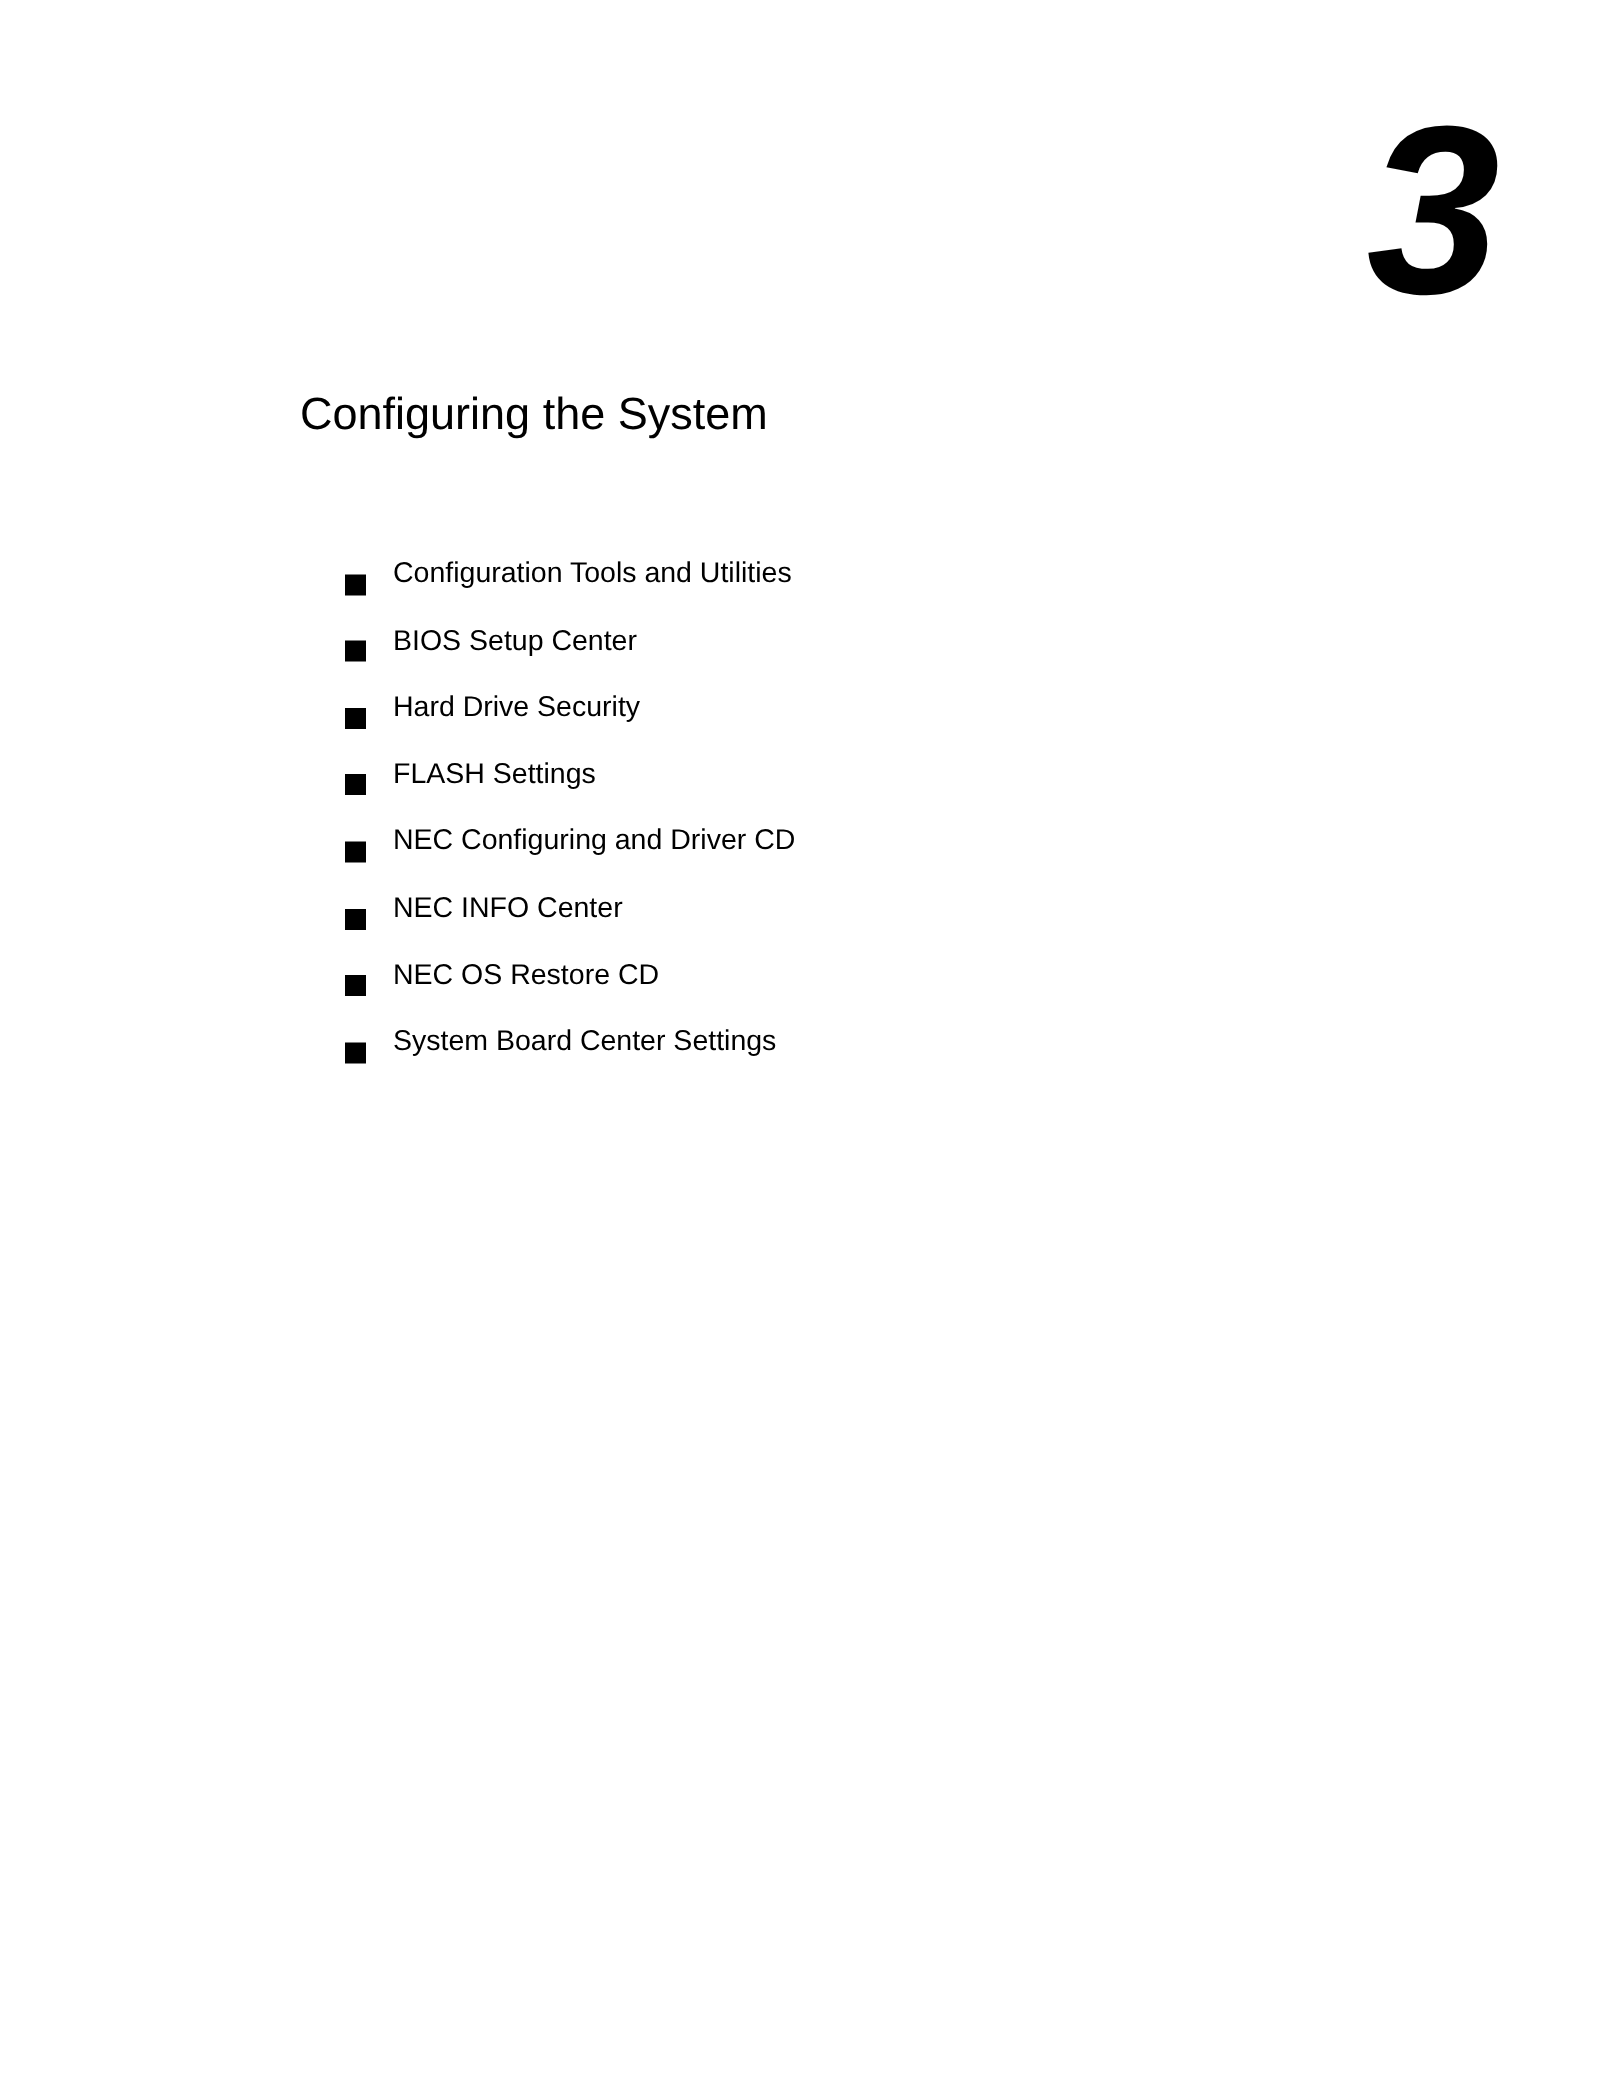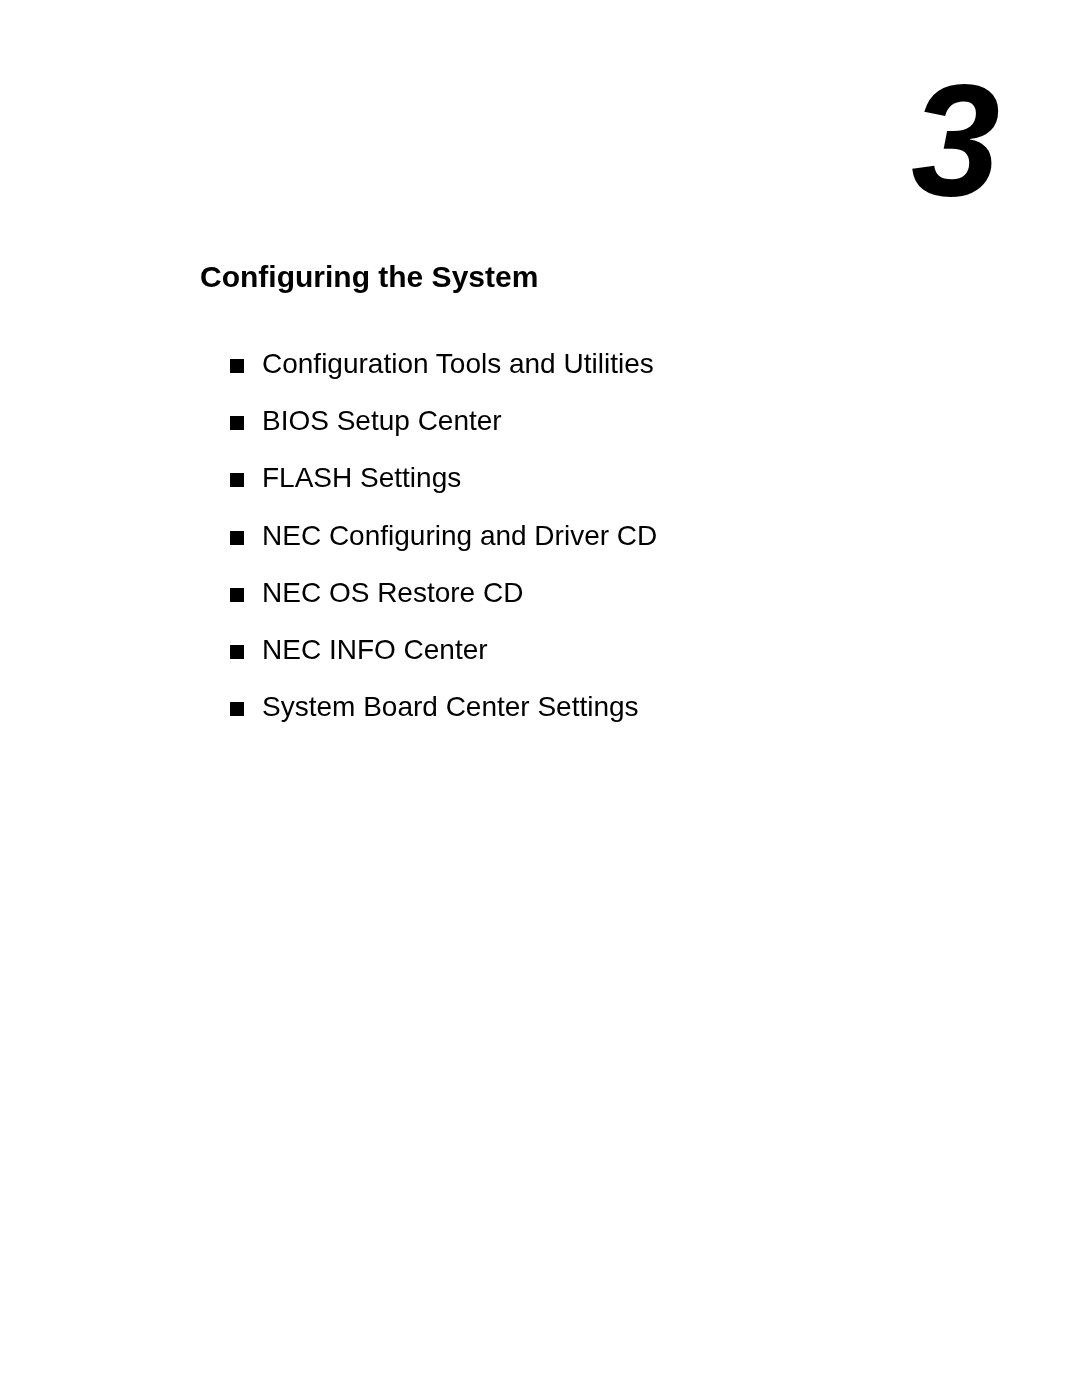--- a/index.html
+++ b/index.html
@@ -31,37 +31,37 @@
       font-style: italic;
       text-align: right;
       line-height: 1;
       margin-bottom: 40px;
       color: #000000;
       font-family: Arial, Helvetica, sans-serif;
     }
 
     .chapter-title {
       font-size: 30px;
-      font-weight: bold;
-      margin-bottom: 50px;
+      font-weight: normal;
+      margin-bottom: 76px;
       color: #000000;
       font-family: Arial, Helvetica, sans-serif;
     }
 
     .toc-list {
       list-style: none;
       padding: 0;
       margin-left: 30px;
     }
 
     .toc-list li {
       display: flex;
-      align-items: center;
+      align-items: flex-end;
       margin-bottom: 18px;
-      font-size: 28px;
+      font-size: 19px;
       line-height: 1.4;
       color: #000000;
       font-family: Arial, Helvetica, sans-serif;
     }
 
     .bullet-icon {
       display: inline-block;
       width: 14px;
       height: 14px;
       background: #000000;
@@ -86,32 +86,36 @@
   <li>
         <span class="bullet-icon"></span>
         <span class="toc-item-text">Configuration Tools and Utilities</span>
       </li>
       <li>
         <span class="bullet-icon"></span>
         <span class="toc-item-text">BIOS Setup Center</span>
       </li>
       <li>
         <span class="bullet-icon"></span>
+        <span class="toc-item-text">Hard Drive Security</span>
+      </li>
+      <li>
+        <span class="bullet-icon"></span>
         <span class="toc-item-text">FLASH Settings</span>
       </li>
       <li>
         <span class="bullet-icon"></span>
         <span class="toc-item-text">NEC Configuring and Driver CD</span>
       </li>
       <li>
         <span class="bullet-icon"></span>
-        <span class="toc-item-text">NEC OS Restore CD</span>
+        <span class="toc-item-text">NEC INFO Center</span>
       </li>
       <li>
         <span class="bullet-icon"></span>
-        <span class="toc-item-text">NEC INFO Center</span>
+        <span class="toc-item-text">NEC OS Restore CD</span>
       </li>
       <li>
         <span class="bullet-icon"></span>
         <span class="toc-item-text">System Board Center Settings</span>
       </li>
     </ul>
 </div>
 
 </body></html>

